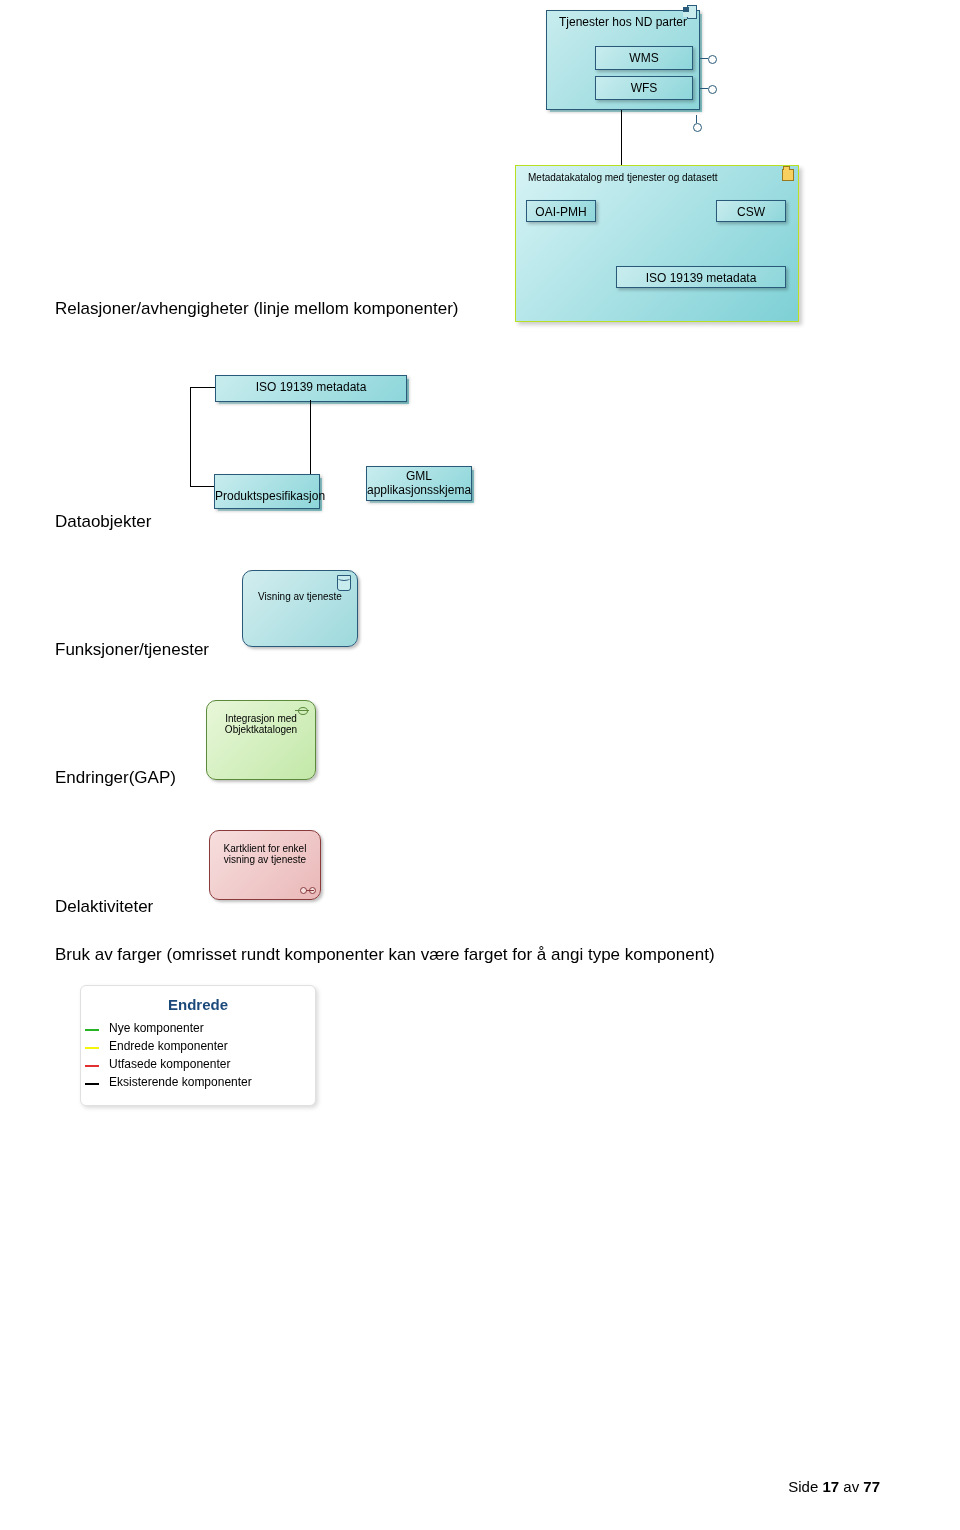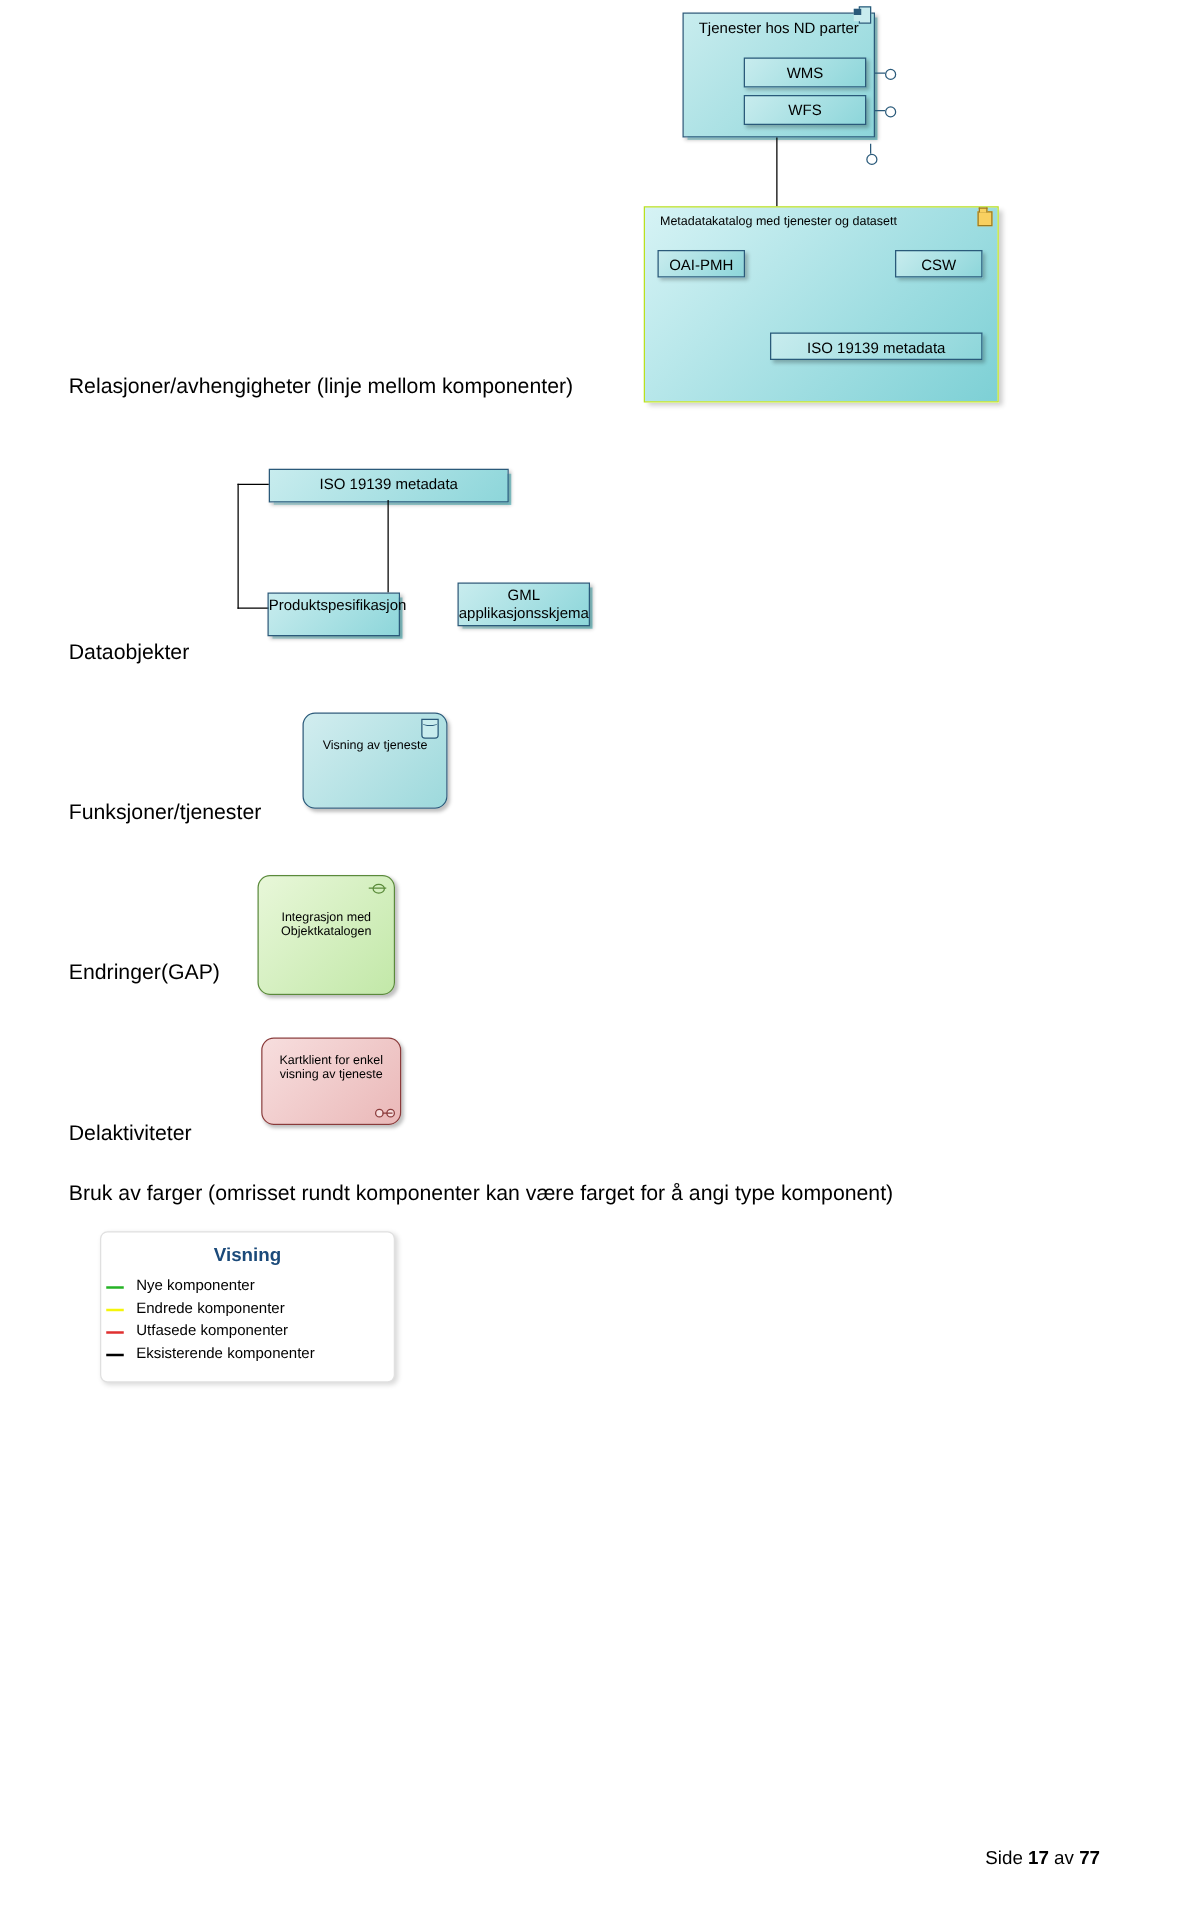--- a/index.html
+++ b/index.html
@@ -119,21 +119,21 @@
     border-radius:0 0 50% 50%;
   }
   .gap-box {
     position: absolute;
     background: linear-gradient(135deg, #e8f7d9 0%, #c2e8a8 100%);
     border: 1px solid #5a8a3a;
     border-radius: 10px;
     box-shadow: 2px 2px 3px rgba(0,0,0,0.25);
     font-size: 10px;
     text-align: center;
-    padding-top: 28px;
+    padding-top: 12px;
   }
   .gap-icon {
     position:absolute;
     top:4px; right:6px;
     width:14px; height:10px;
   }
   .gap-icon::before{
     content:"";
     position:absolute;
     left:3px;top:2px;width:8px;height:6px;
@@ -300,21 +300,21 @@
 <div class="component" style="left:215px; top:375px; width:190px; height:25px;">
   <div class="component-text">ISO 19139 metadata</div>
 </div>
 
 <div class="line" style="left:190px; top:387px; width:25px; height:1px;"></div>
 <div class="line" style="left:190px; top:387px; width:1px; height:100px;"></div>
 <div class="line" style="left:190px; top:486px; width:25px; height:1px;"></div>
 <div class="line" style="left:310px; top:400px; width:1px; height:74px;"></div>
 
 <div class="component" style="left:214px; top:474px; width:104px; height:33px;">
-  <div class="component-text" style="padding-top:2px;">Produktspesifikasjon</div>
+  <div class="component-text" style="padding-top:2px;margin-top:12px;">Produktspesifikasjon</div>
 </div>
 
 <div class="component" style="left:338px; top:466px; width:104px; height:33px;margin-left:28px;">
   <div class="component-text" style="padding-top:2px;">GML</div>
   <div class="component-text" style="padding-top:0;">applikasjonsskjema</div>
 </div>
 
 <div class="label-left" style="left:55px; top:512px;">Dataobjekter</div>
 
 <div class="note-box" style="left:242px; top:570px; width:114px; height:55px;">
@@ -338,21 +338,21 @@
   <div class="deliv-icon">
       <div class="b2"></div>
     </div>
 </div>
 
 <div class="label-left" style="left:55px; top:897px;">Delaktiviteter</div>
 
 <div class="body-text" style="left:55px; top:945px;">Bruk av farger (omrisset rundt komponenter kan være farget for å angi type komponent)</div>
 
 <div class="legend" style="left:80px; top:985px; width:190px;">
-  <div class="legend-title">Visning</div>
+  <div class="legend-title">Endrede</div>
   <div class="legend-row lg-green">Nye komponenter</div>
   <div class="legend-row lg-yellow">Endrede komponenter</div>
   <div class="legend-row lg-red">Utfasede komponenter</div>
   <div class="legend-row lg-black">Eksisterende komponenter</div>
 </div>
 
 <div class="footer">
   <span>Side </span><b>17</b><span> av </span><b>77</b>
 </div>
 

